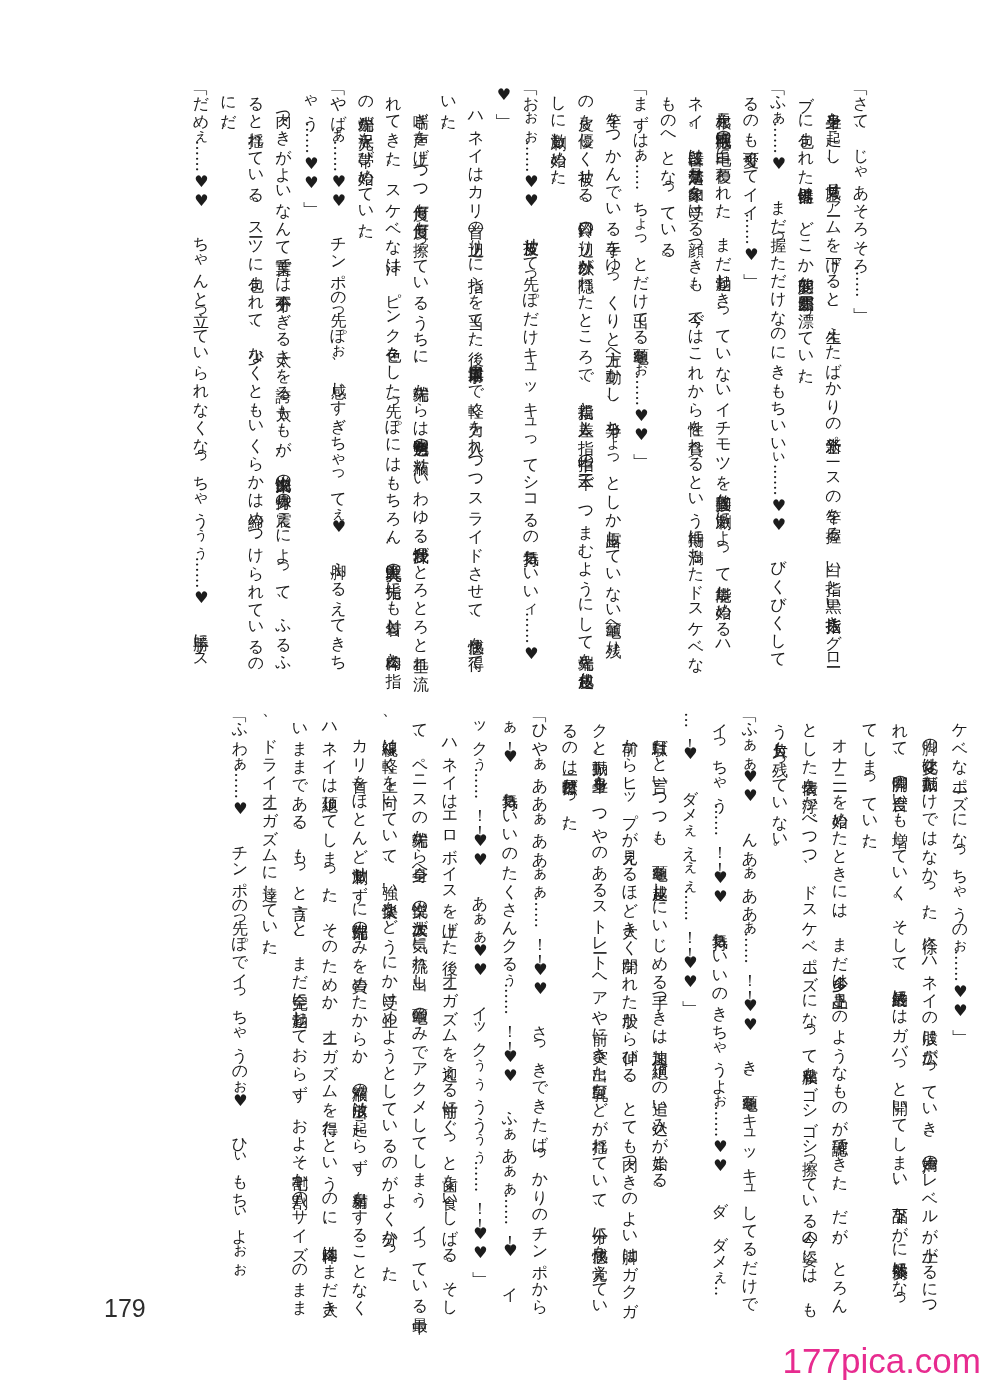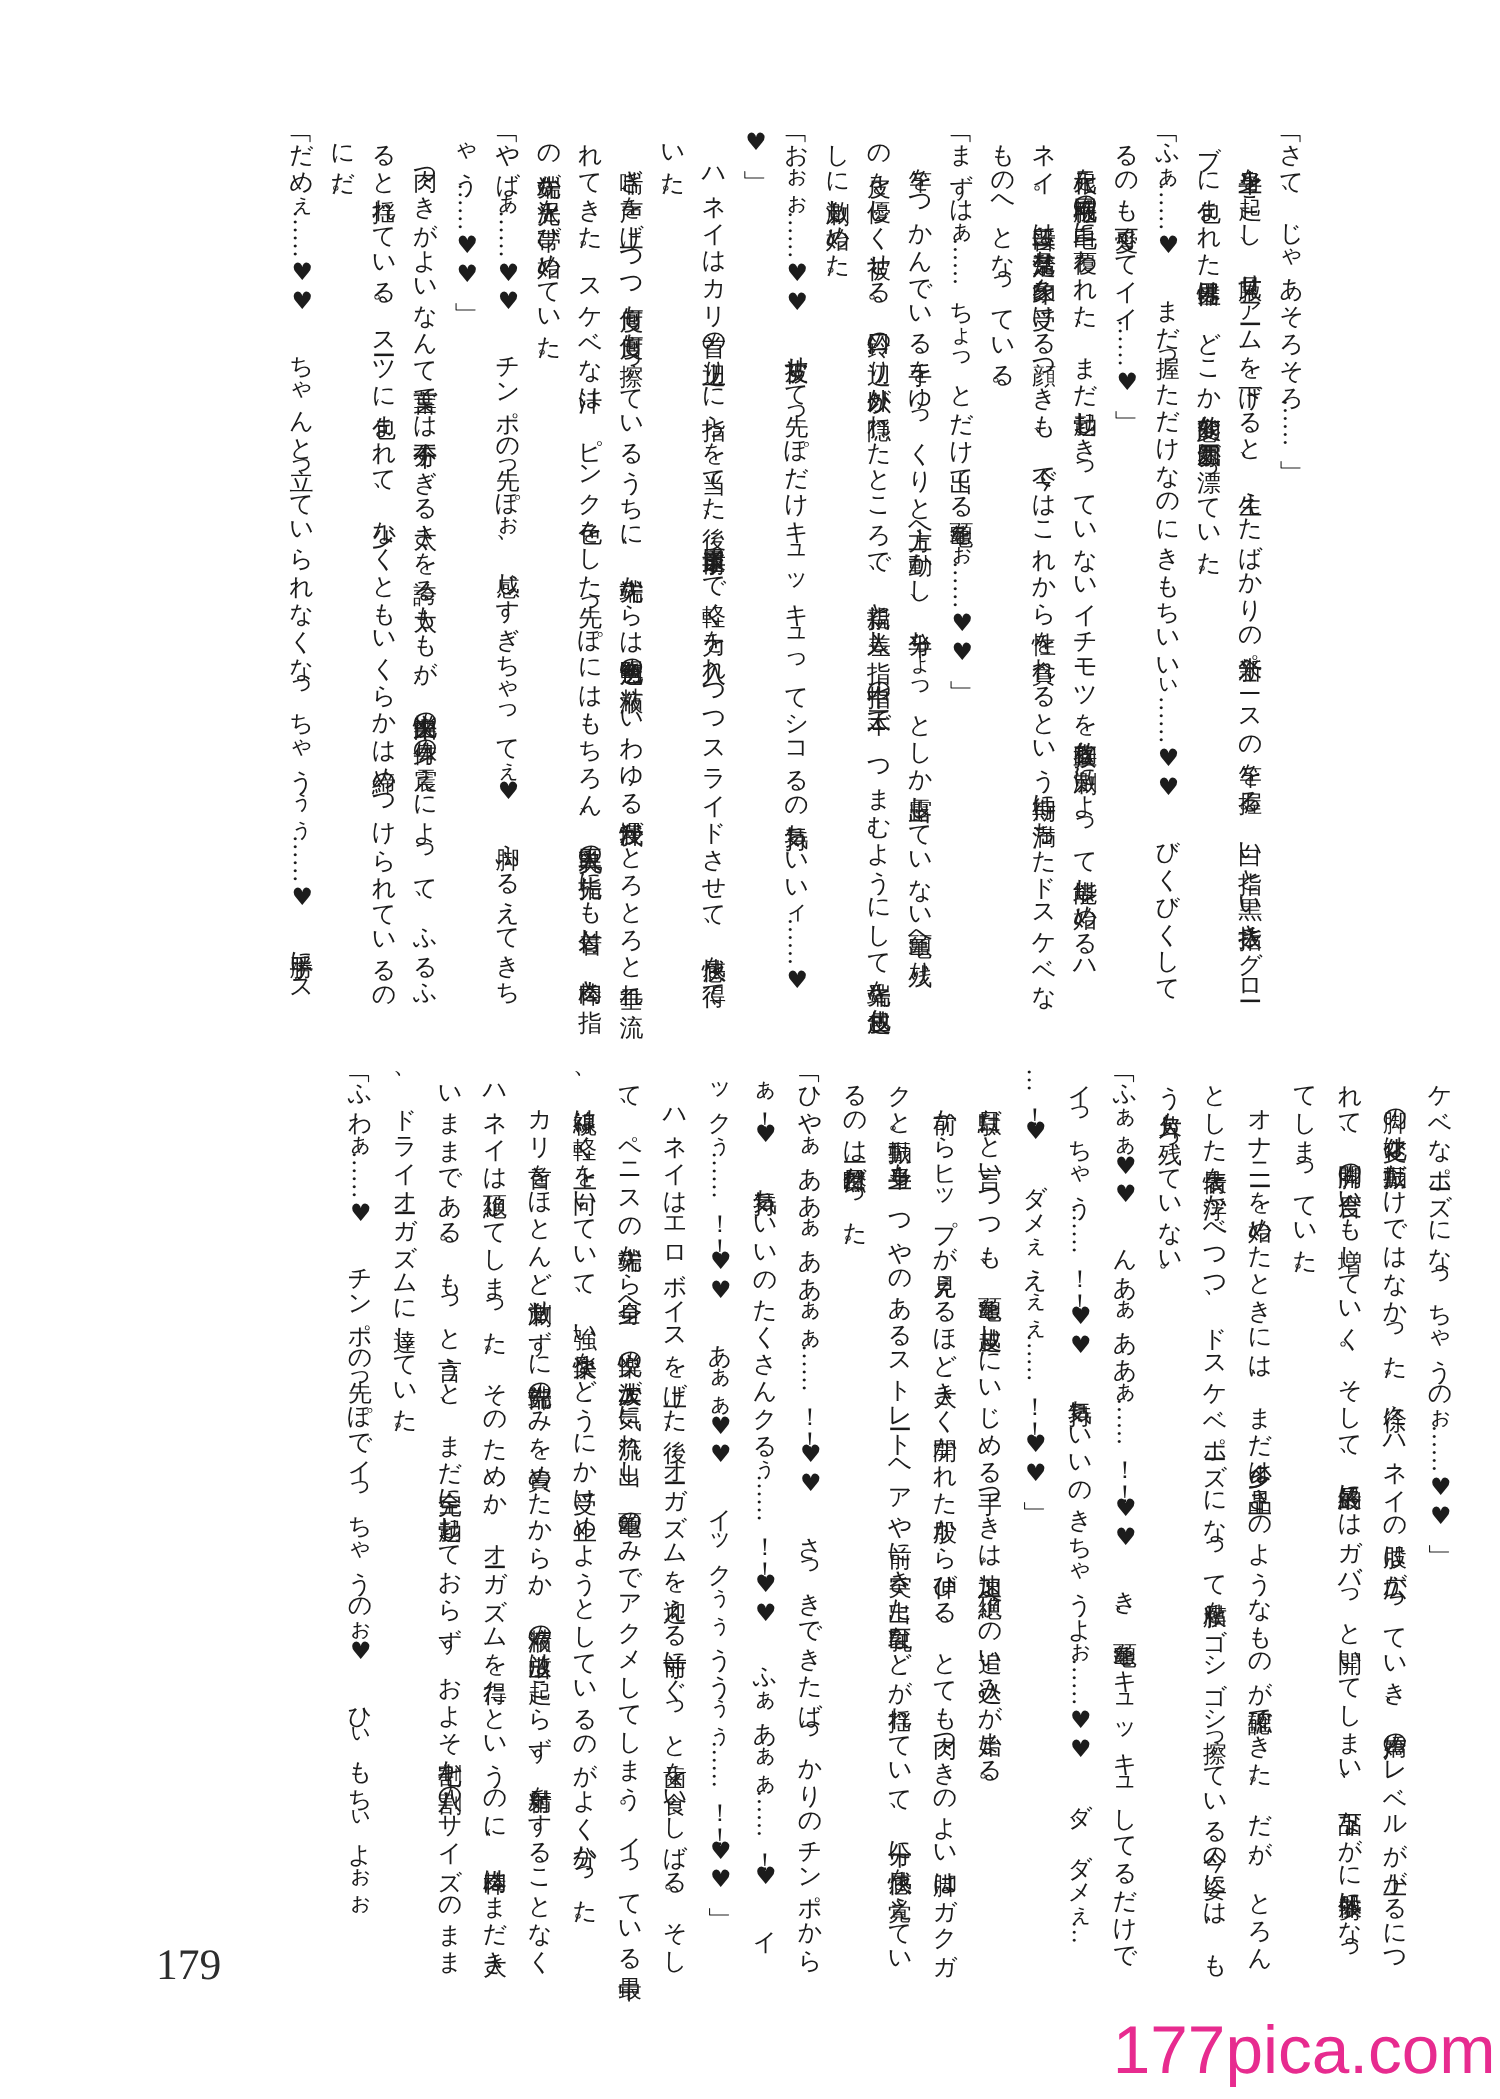--- a/index.html
+++ b/index.html
@@ -32,30 +32,30 @@
     right: 25px;
     height: 600px;
     font-size: 16px;
     line-height: 30px;
   }
   .para { margin: 0; padding: 0; }
   .page-number {
     position: absolute;
     left: 104px;
     top: 1294px;
-    font-family: Liberation Serif, serif;
-    font-size: 29px;
+    font-family: Liberation Sans, sans-serif;
+    font-size: 25px;
     color: #2d2d2d;
   }
   .watermark {
     position: absolute;
-    right: 3px;
+    right: 19px;
     top: 1341px;
     font-family: "Liberation Sans", sans-serif;
-    font-size: 45px;
+    font-size: 35px;
     font-weight: 400;
     letter-spacing: 0px;
   }
 </style>
 </head>
 <body>
 
 <div class="page">
 
   <div class="text-band band-top">

